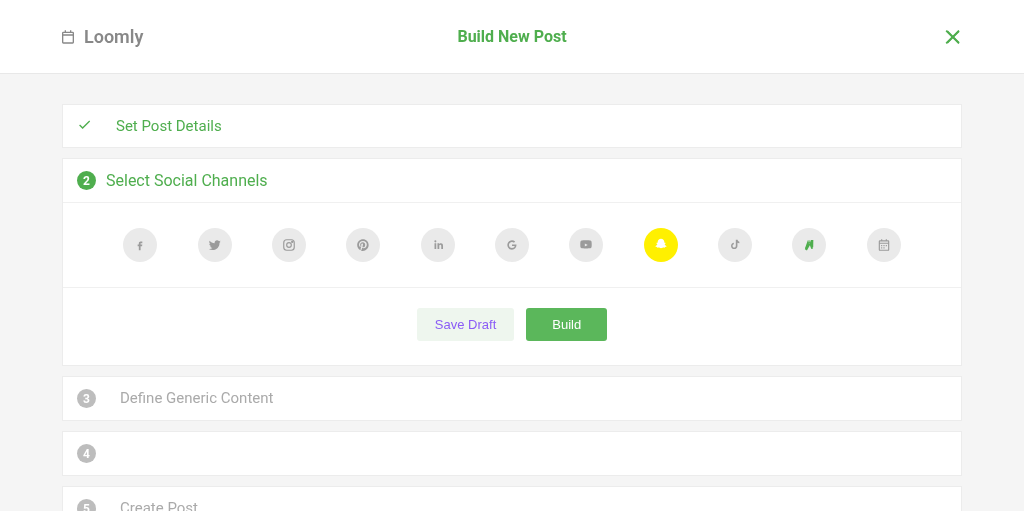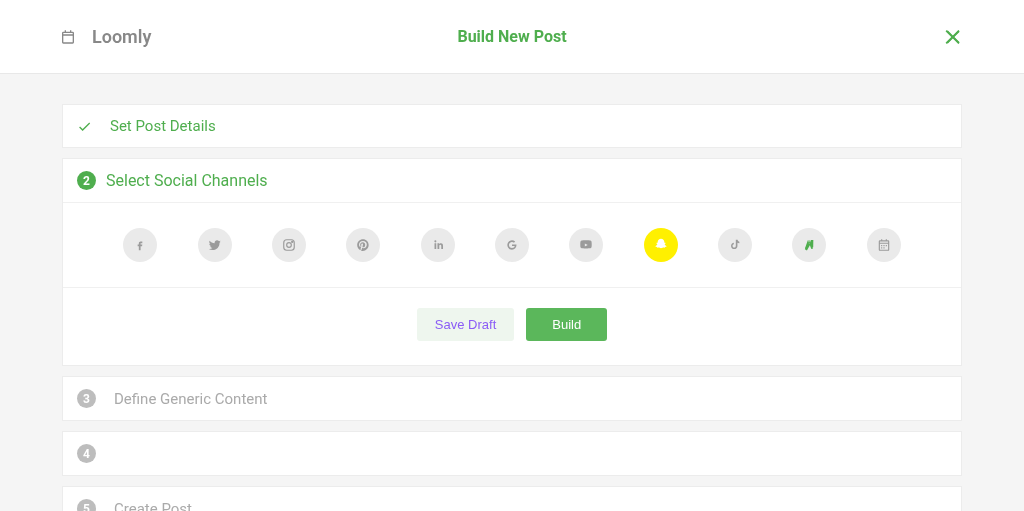--- a/index.html
+++ b/index.html
@@ -18,21 +18,21 @@
     justify-content: space-between;
     padding: 0 60px;
     border-bottom: 1px solid #e8e8e8;
   }
   .brand {
     display: flex;
     align-items: center;
     color: #888;
     font-size: 18px;
     font-weight: 600;
-    gap: 16px;
+    gap: 8px;
   }
   .page-title {
     color: #4fae4e;
     font-size: 16px;
     font-weight: 700;
     position: absolute;
     left: 50%;
     transform: translateX(-50%);
   }
   .close-icon {
@@ -41,22 +41,21 @@
   }
   .content {
     padding: 30px 62px 0 62px;
   }
   .step-row {
     background: #fff;
     border: 1px solid #ececec;
     padding: 12px 14px;
     margin-bottom: 10px;
     display: flex;
-    align-items: center;
-    gap: 18px;
+    gap: 24px;
     font-size: 15px;
   }
   .step-completed { color: #4fae4e; }
   .step-active-header { color: #4fae4e; }
   .step-inactive { color: #aaa; }
   .step-badge {
     width: 19px;
     height: 19px;
     border-radius: 50%;
     display: inline-flex;

